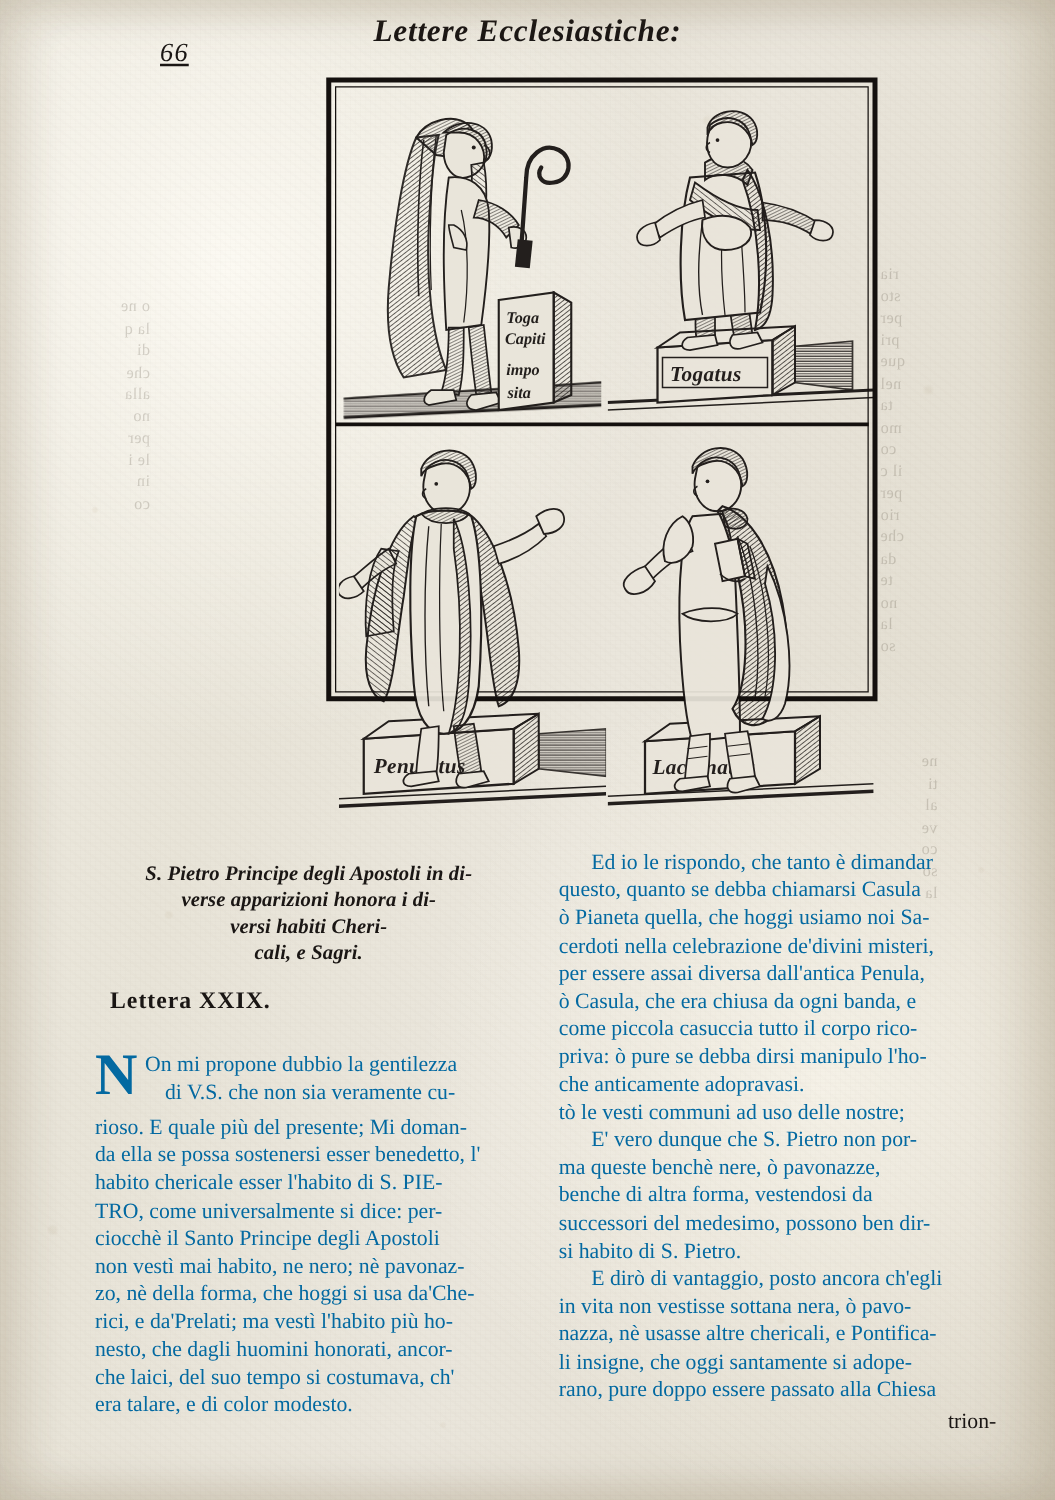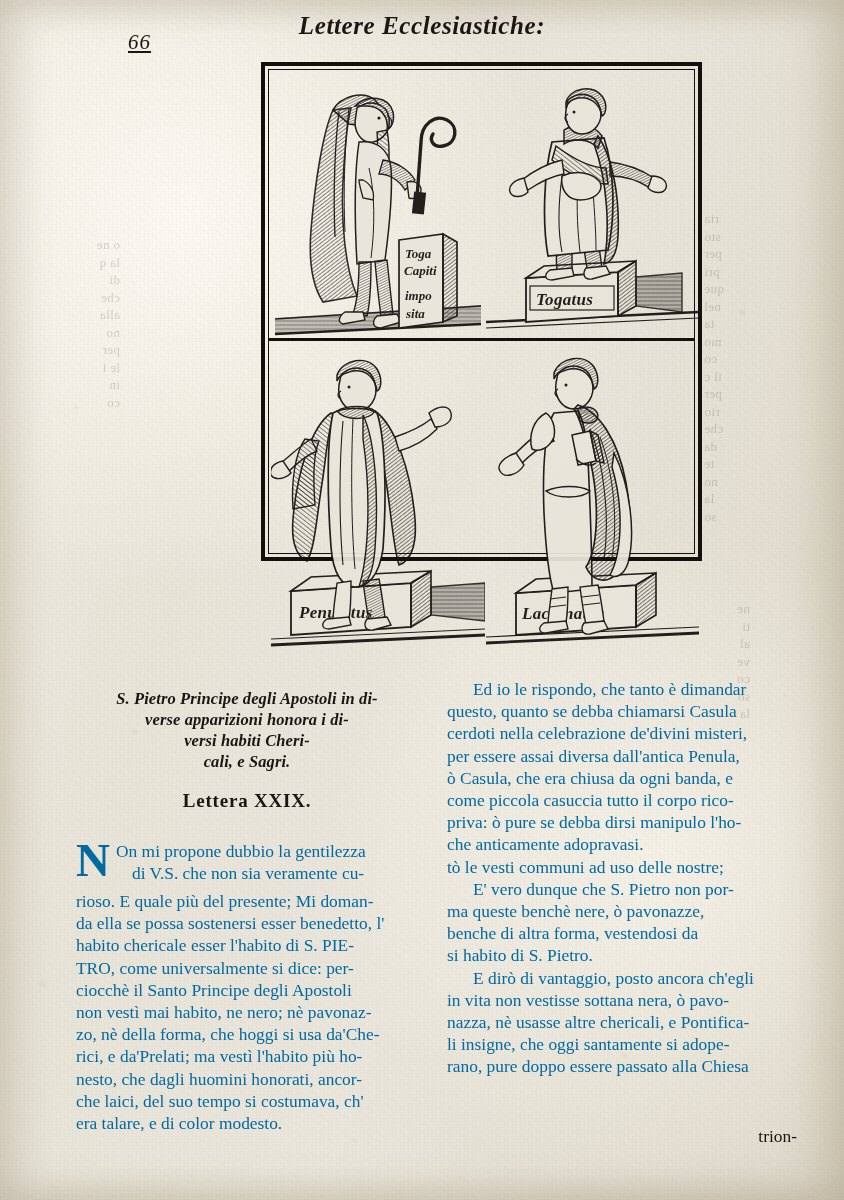--- a/index.html
+++ b/index.html
@@ -148,21 +148,20 @@
     font-size: 16.5px;
     line-height: 21px;
     letter-spacing: .1px;
   }
   .caption div { white-space: nowrap; }
 
   .lettera {
     position: absolute;
     left: 88px; top: 790px;
     width: 318px;
-    text-align: center;
     font-family: "Liberation Serif", serif;
     font-weight: bold;
     font-size: 19px;
     letter-spacing: .8px;
   }
 
   
   .col {
     position: absolute;
     font-family: "Liberation Serif", serif;
@@ -496,32 +495,34 @@
       <span class="ln">nesto, che dagli huomini honorati, ancor-</span>
       <span class="ln">che laici, del suo tempo si costumava, ch'</span>
       <span class="ln">era talare, e di color modesto.</span>
     </p>
   </div>
 
   <div class="col col-right">
     <p>
       <span class="ln para-indent">Ed io le rispondo, che tanto è dimandar</span>
       <span class="ln">questo, quanto se debba chiamarsi Casula</span>
+      <span class="ln">ò Pianeta quella, che hoggi usiamo noi Sa-</span>
       <span class="ln">cerdoti nella celebrazione de'divini misteri,</span>
       <span class="ln">per essere assai diversa dall'antica Penula,</span>
       <span class="ln">ò Casula, che era chiusa da ogni banda, e</span>
       <span class="ln">come piccola casuccia tutto il corpo rico-</span>
       <span class="ln">priva: ò pure se debba dirsi manipulo l'ho-</span>
       <span class="ln">che anticamente adopravasi.</span>
     </p>
     <p>
       <span class="ln">tò le vesti communi ad uso delle nostre;</span>
       <span class="ln para-indent">E' vero dunque che S. Pietro non por-</span>
       <span class="ln">ma queste benchè nere, ò pavonazze,</span>
       <span class="ln">benche di altra forma, vestendosi da</span>
+      <span class="ln">successori del medesimo, possono ben dir-</span>
       <span class="ln">si habito di S. Pietro.</span>
     </p>
     <p>
       <span class="ln para-indent">E dirò di vantaggio, posto ancora ch'egli</span>
       <span class="ln">in vita non vestisse sottana nera, ò pavo-</span>
       <span class="ln">nazza, nè usasse altre chericali, e Pontifica-</span>
       <span class="ln">li insigne, che oggi santamente si adope-</span>
       <span class="ln">rano, pure doppo essere passato alla Chiesa</span>
     </p>
   </div>

